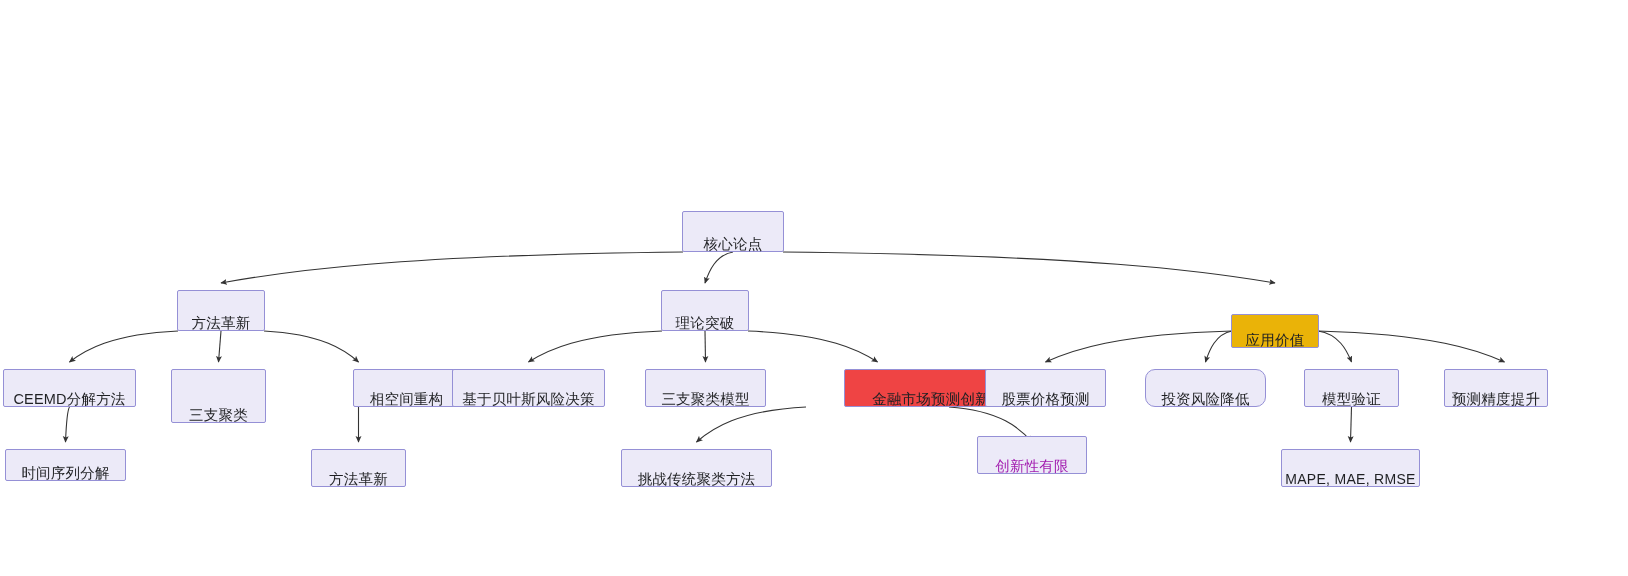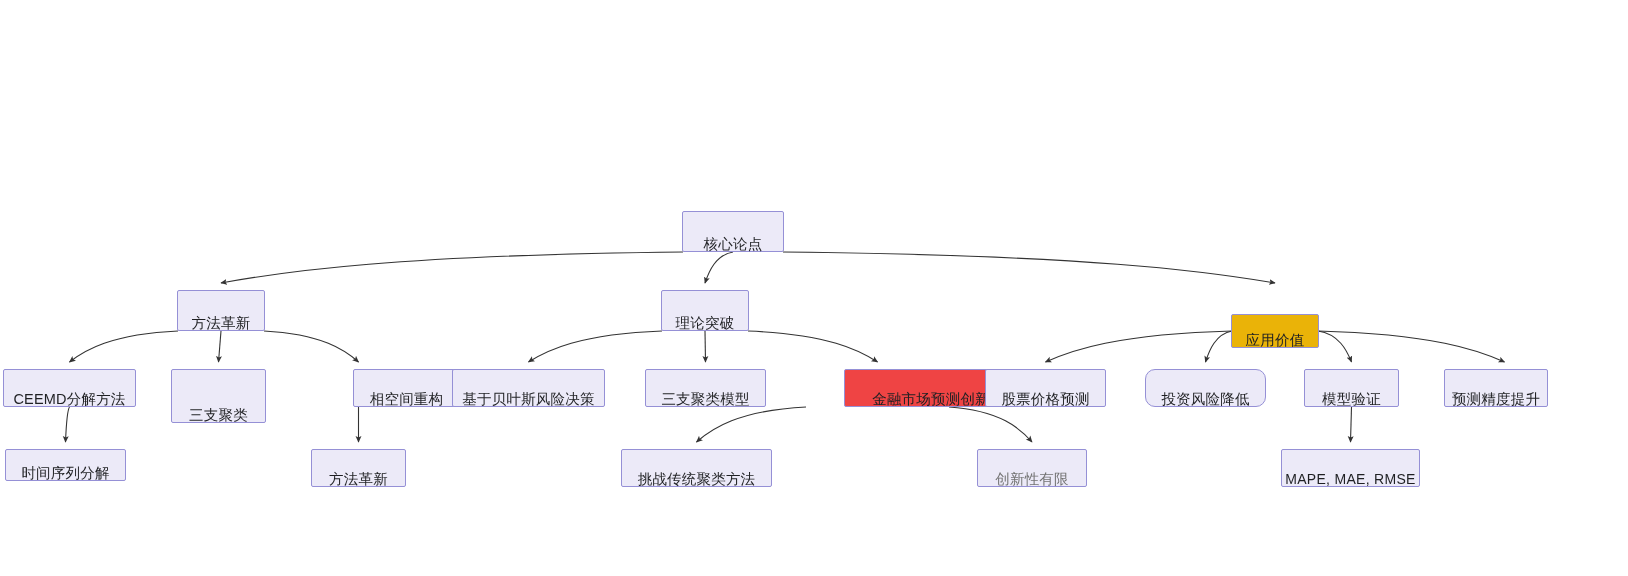--- a/index.html
+++ b/index.html
@@ -129,20 +129,20 @@
       </div>
       <div class="node" style="left: 5px; top: 449px; width: 121px; height: 32px; background: rgb(236, 234, 248); border-color: rgb(149, 144, 214); color: rgb(31, 32, 35);">
         <span class="node-label">时间序列分解</span>
       </div>
       <div class="node" style="left: 311px; top: 449px; width: 95px; height: 38px; background: rgb(236, 234, 248); border-color: rgb(149, 144, 214); color: rgb(31, 32, 35);">
         <span class="node-label">方法革新</span>
       </div>
       <div class="node" style="left: 621px; top: 449px; width: 151px; height: 38px; background: rgb(236, 234, 248); border-color: rgb(149, 144, 214); color: rgb(31, 32, 35);">
         <span class="node-label">挑战传统聚类方法</span>
       </div>
-      <div class="node" style="left: 977px; top: 449px; width: 110px; height: 38px; background: rgb(236, 234, 248); border-color: rgb(149, 144, 214); color: #737373;">
+      <div class="node" style="left: 977px; top: 436px; width: 110px; height: 38px; background: rgb(236, 234, 248); border-color: rgb(149, 144, 214); color: #a21caf;">
         <span class="node-label">创新性有限</span>
       </div>
       <div class="node node-latin" style="left: 1281px; top: 449px; width: 139px; height: 38px; background: rgb(236, 234, 248); border-color: rgb(149, 144, 214); color: rgb(31, 32, 35);">
         <span class="node-label">MAPE, MAE, RMSE</span>
       </div>
     </div>
 </div>
 
 </body></html>

